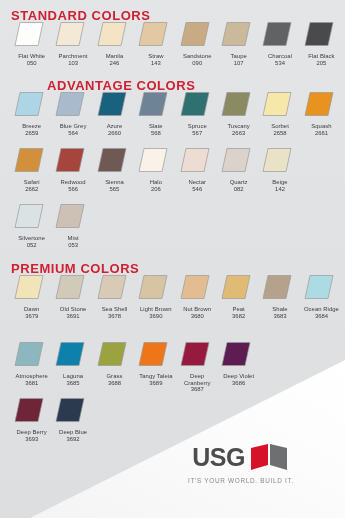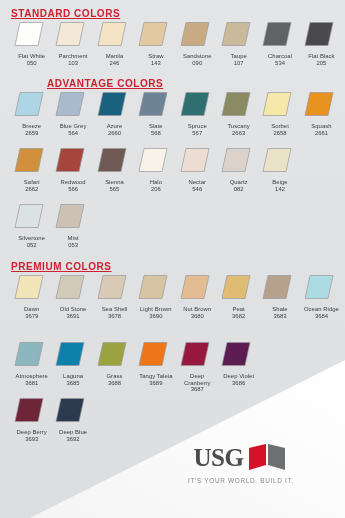--- a/index.html
+++ b/index.html
@@ -29,26 +29,25 @@
     height: 518px;
     pointer-events: none;
   }
   .content {
     position: absolute;
     inset: 0;
     padding: 0;
   }
   .section-title {
     color: #cf2031;
-    font-size: 10px;
+    font-size: 13px;
     font-weight: bold;
     letter-spacing: 0.55px;
     margin: 0;
     padding: 0 0 0 11px;
-    text-decoration: underline;
   }
   .sec-standard { position: absolute; top: 8px; left: 0; }
   .sec-advantage { position: absolute; top: 78px; left: 0; padding-left: 36px; }
   .sec-premium { position: absolute; top: 261px; left: 0; }
 
   .row {
     position: absolute;
     left: 11px;
     display: flex;
     gap: 0px;
@@ -106,21 +105,21 @@
     height: 58px;
   }
   .logo-line {
     display: flex;
     align-items: center;
     justify-content: center;
     gap: 3px;
     height: 30px;
   }
   .logo-word {
-    font-family: Liberation Serif, serif;
+    font-family: Liberation Sans, sans-serif;
     font-size: 25px;
     font-weight: bold;
     color: #4c4c4e;
     letter-spacing: -0.5px;
     line-height: 1;
   }
   .logo-mark {
     width: 40px;
     height: 26px;
     position: relative;

